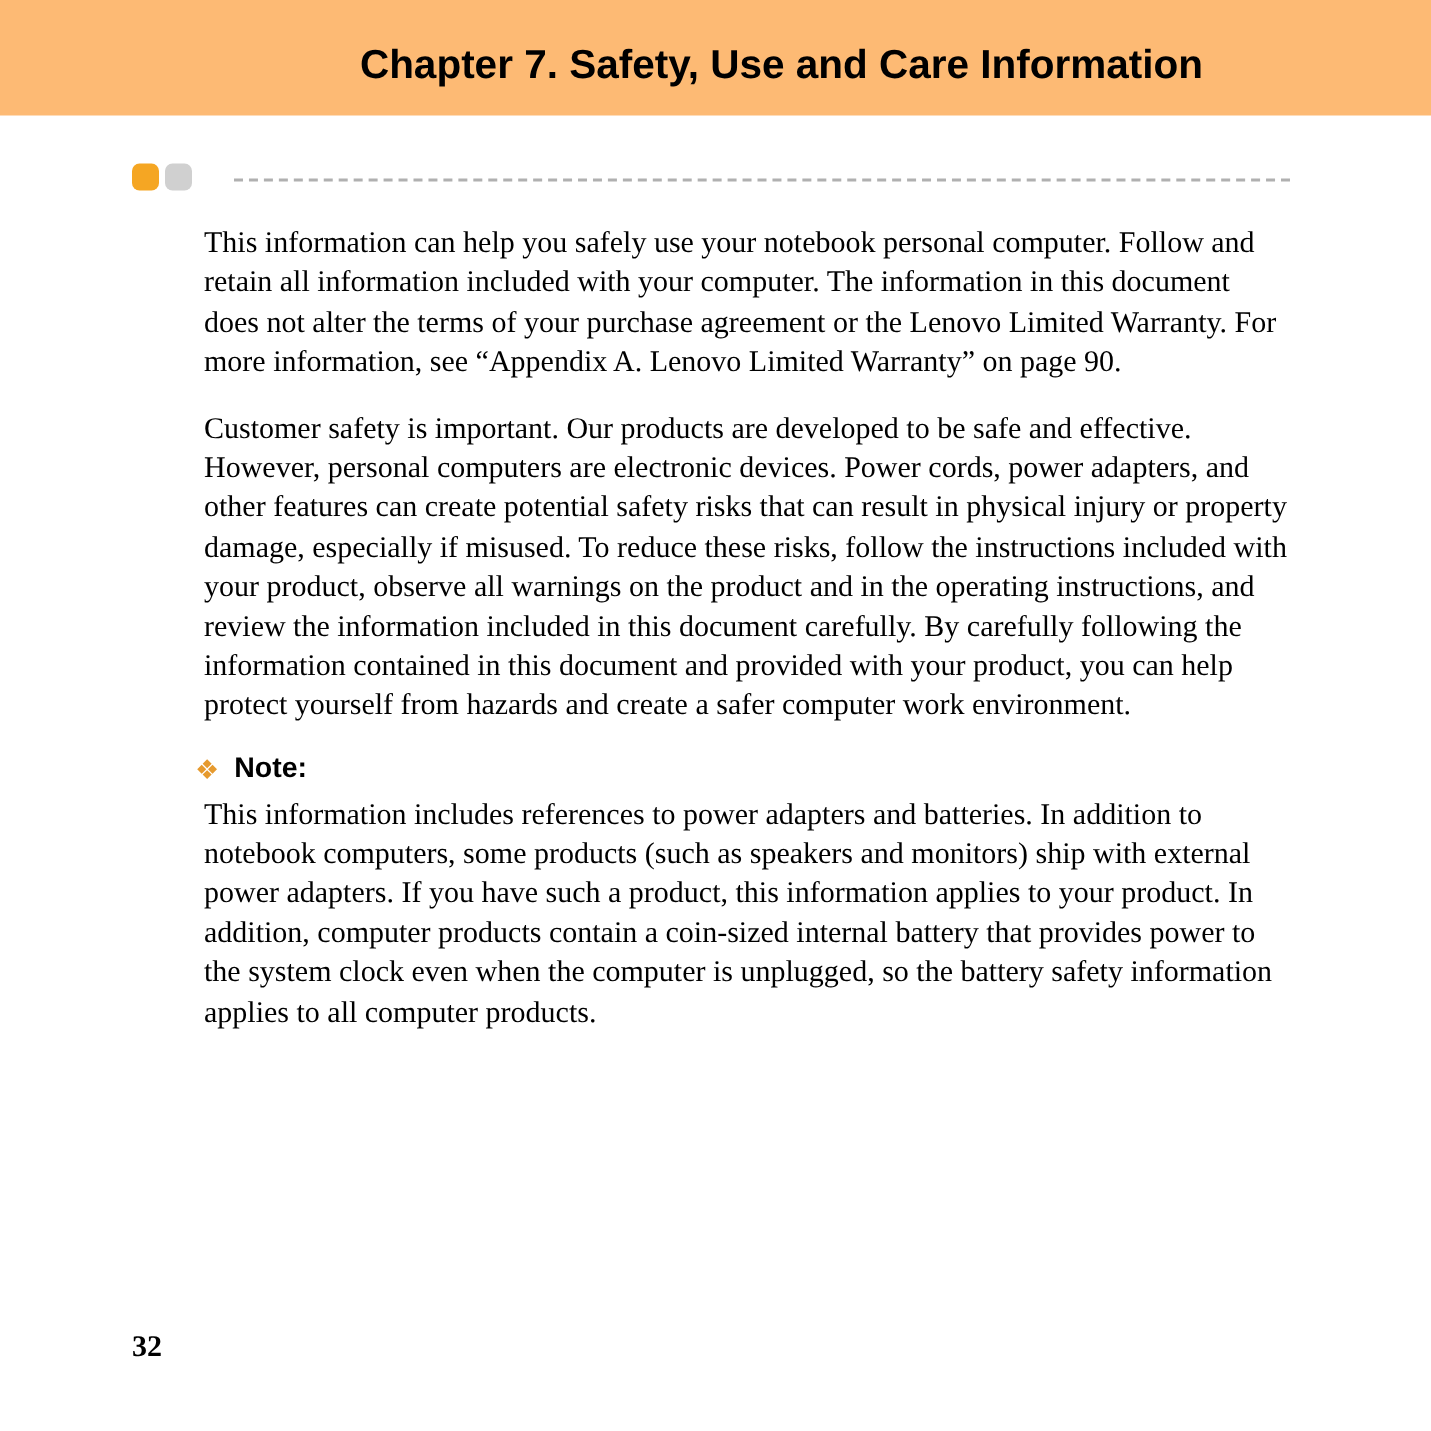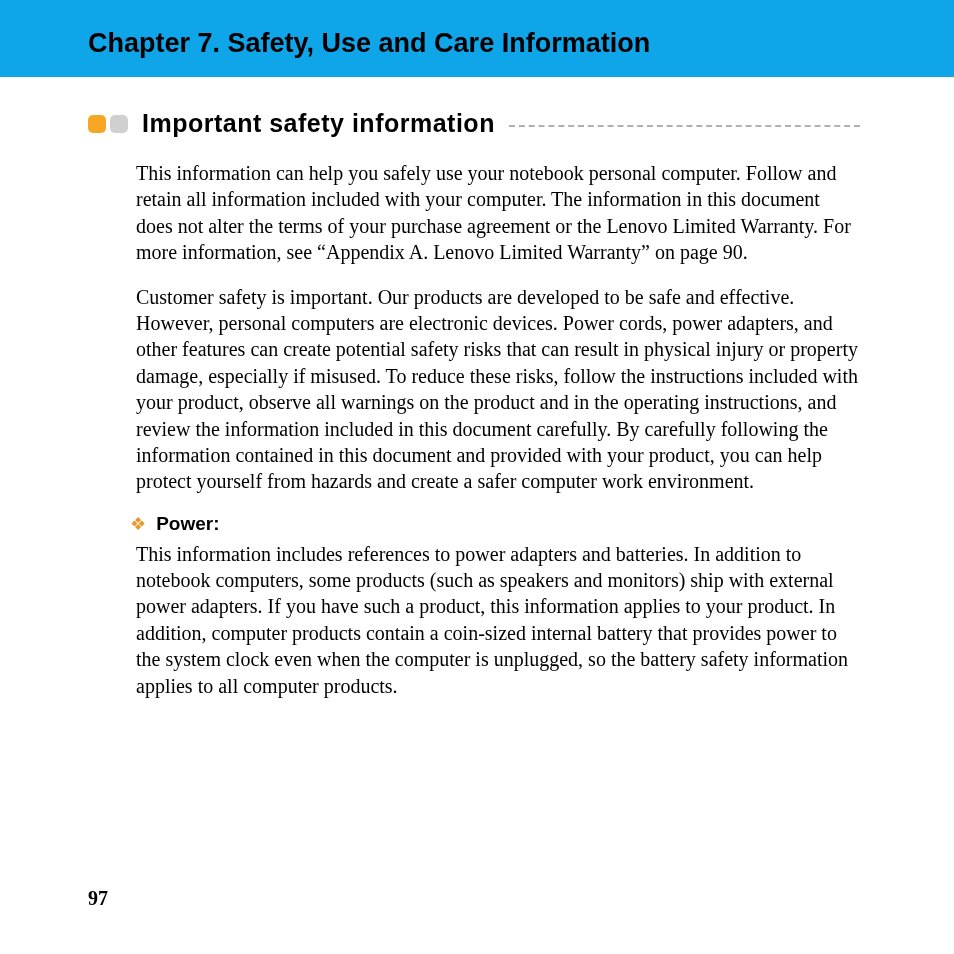--- a/index.html
+++ b/index.html
@@ -8,23 +8,24 @@
       box-sizing: border-box;
     }
     body {
       width: 954px;
       height: 954px;
       background: #ffffff;
       font-family: Georgia, 'Times New Roman', serif;
       position: relative;
     }
     .header-band {
-      background: #0ea5e9;
+      background: #fdba74;
       padding: 28px 0 18px 0;
       width: 100%;
+      text-align: center;
     }
     .chapter-title {
       font-family: Arial, Helvetica, sans-serif;
       font-weight: bold;
       font-size: 27px;
       color: #000;
       margin-left: 88px;
     }
     .content {
       padding: 32px 94px 0 88px;
@@ -105,29 +106,28 @@
 <body>
 
 <div class="header-band">
   <h1 class="chapter-title">Chapter 7. Safety, Use and Care Information</h1>
 </div>
 
 <div class="content">
   <div class="section-header-row">
     <span class="bullet-orange"></span>
     <span class="bullet-grey"></span>
-    <span class="section-title">Important safety information</span>
     <span class="dash-line"></span>
   </div>
 
   <p class="body-text">This information can help you safely use your notebook personal computer. Follow and retain all information included with your computer. The information in this document does not alter the terms of your purchase agreement or the Lenovo Limited Warranty. For more information, see “Appendix A. Lenovo Limited Warranty” on page 90.</p>
 
   <p class="body-text">Customer safety is important. Our products are developed to be safe and effective. However, personal computers are electronic devices. Power cords, power adapters, and other features can create potential safety risks that can result in physical injury or property damage, especially if misused. To reduce these risks, follow the instructions included with your product, observe all warnings on the product and in the operating instructions, and review the information included in this document carefully. By carefully following the information contained in this document and provided with your product, you can help protect yourself from hazards and create a safer computer work environment.</p>
 
   <div class="note-row">
     <span class="note-icon">❖</span>
-    <span class="note-label">Power:</span>
+    <span class="note-label">Note:</span>
   </div>
 
   <p class="body-text" style="margin-top:0;">This information includes references to power adapters and batteries. In addition to notebook computers, some products (such as speakers and monitors) ship with external power adapters. If you have such a product, this information applies to your product. In addition, computer products contain a coin-sized internal battery that provides power to the system clock even when the computer is unplugged, so the battery safety information applies to all computer products.</p>
 </div>
 
-<div class="page-number">97</div>
+<div class="page-number">32</div>
 
 </body></html>

